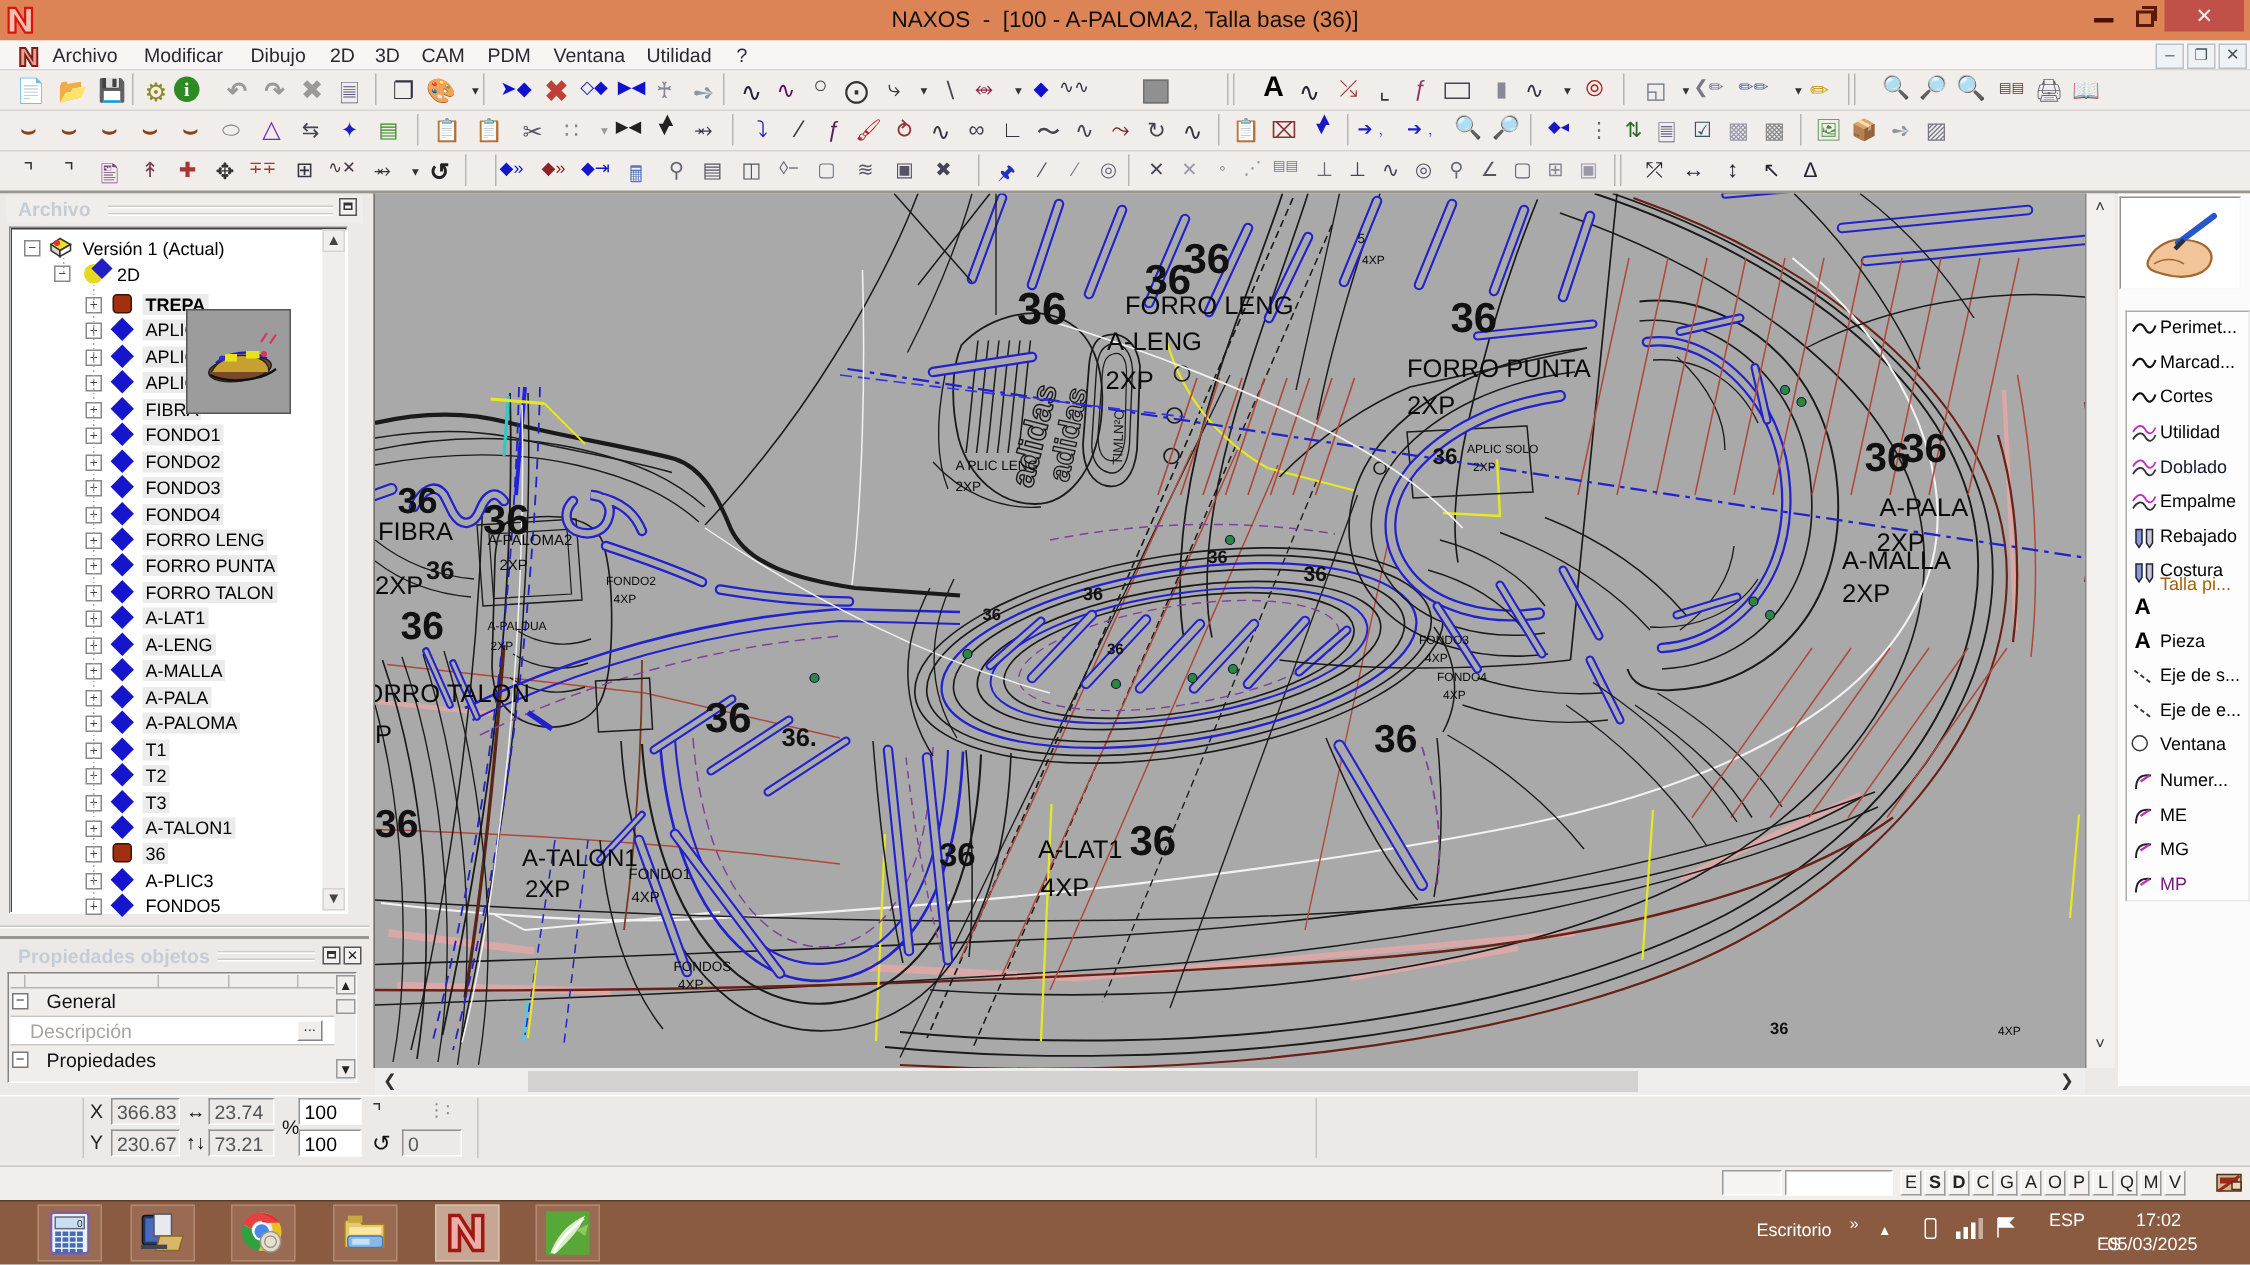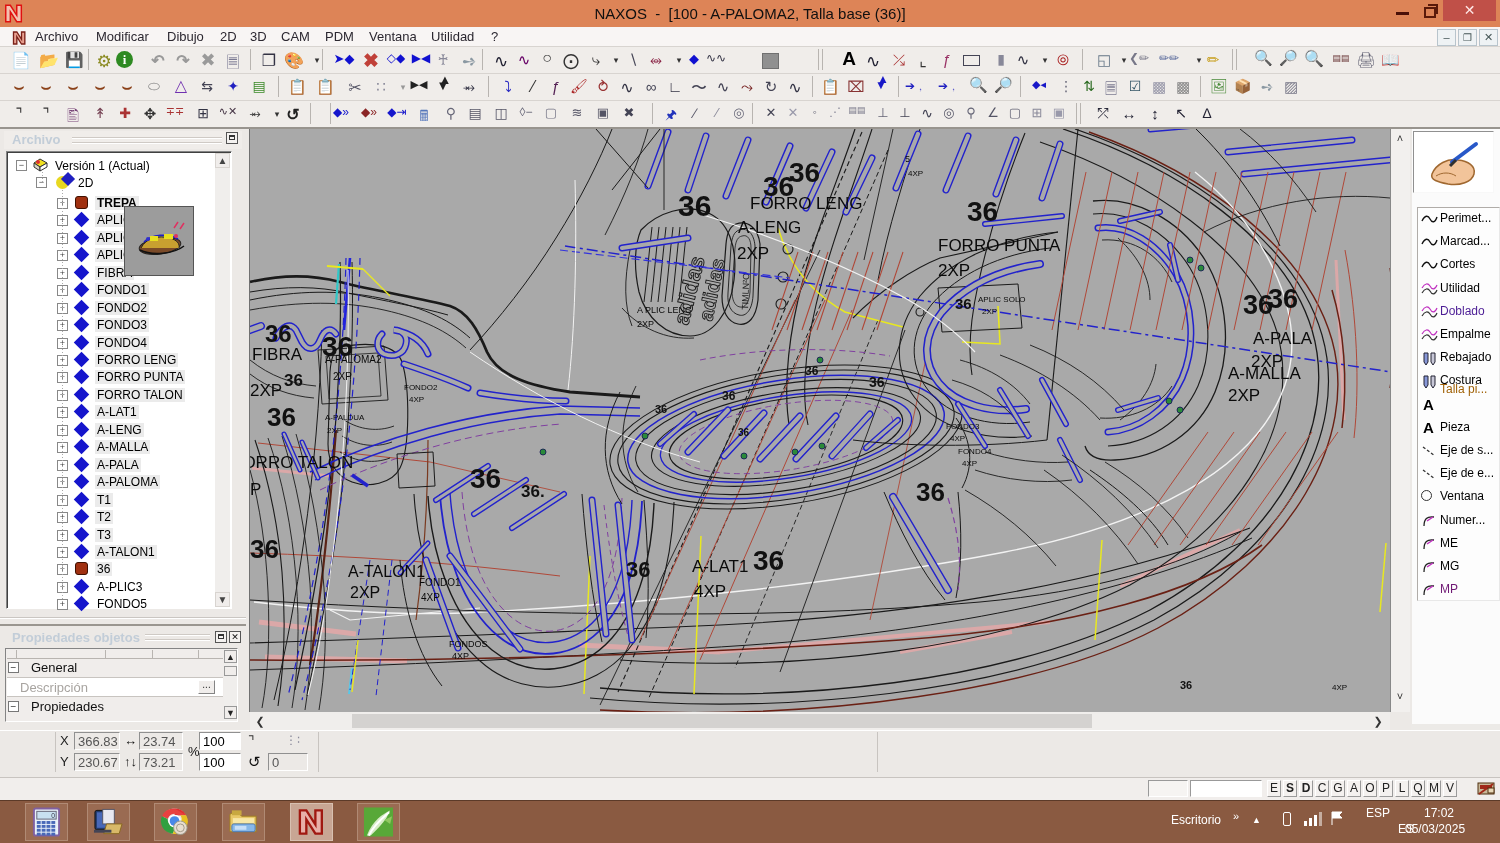--- a/index.html
+++ b/index.html
@@ -747,21 +747,21 @@
 <div class="abs" style="left:1440px;top:257px;font-size:12px;color:#000">Cortes</div>
 <svg class="abs" style="left:1421px;top:282px" width="17" height="14">
     <path d="M1 6 C4 1 7 1 9 4 C11 8 14 8 16 3" fill="none" stroke="#c030c0" stroke-width="1.2"></path>
     <path d="M1 11 C4 6 7 6 9 9 C11 13 14 13 16 8" fill="none" stroke="#333" stroke-width="1.2"></path>
   </svg>
 <div class="abs" style="left:1440px;top:281px;font-size:12px;color:#000">Utilidad</div>
 <svg class="abs" style="left:1421px;top:305px" width="17" height="14">
     <path d="M1 6 C4 1 7 1 9 4 C11 8 14 8 16 3" fill="none" stroke="#c030c0" stroke-width="1.2"></path>
     <path d="M1 11 C4 6 7 6 9 9 C11 13 14 13 16 8" fill="none" stroke="#333" stroke-width="1.2"></path>
   </svg>
-<div class="abs" style="left:1440px;top:304px;font-size:12px;color:#4c1d95">Doblado</div>
+<div class="abs" style="left:1440px;top:304px;font-size:12px;color:#0f172a">Doblado</div>
 <svg class="abs" style="left:1421px;top:328px" width="17" height="14">
     <path d="M1 6 C4 1 7 1 9 4 C11 8 14 8 16 3" fill="none" stroke="#c030c0" stroke-width="1.2"></path>
     <path d="M1 11 C4 6 7 6 9 9 C11 13 14 13 16 8" fill="none" stroke="#333" stroke-width="1.2"></path>
   </svg>
 <div class="abs" style="left:1440px;top:327px;font-size:12px;color:#000">Empalme</div>
 <svg class="abs" style="left:1421px;top:351px" width="17" height="15">
     <path d="M3 2 v9 l2 3 l2 -3 v-9 z" fill="#8898d8" stroke="#223"></path>
     <path d="M10 2 v9 l2 3 l2 -3 v-9 z" fill="#c8c8d8" stroke="#223"></path>
   </svg>
 <div class="abs" style="left:1440px;top:350px;font-size:12px;color:#000">Rebajado</div>

